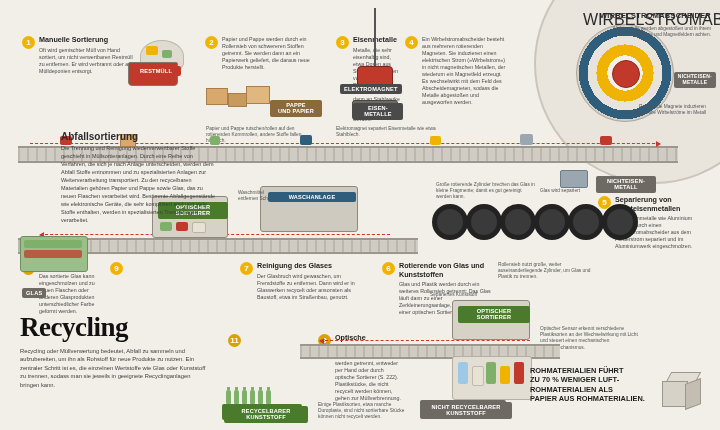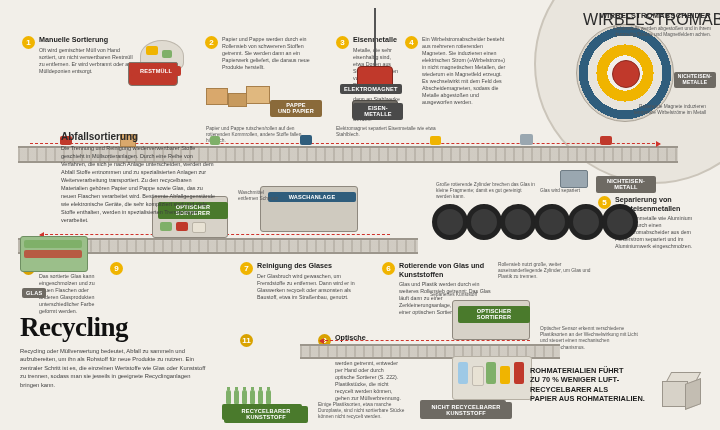--- a/index.html
+++ b/index.html
@@ -270,21 +270,21 @@
   <div class="abs" style="left:20px;top:131px;width:158px;margin-left:41px;">
     <div class="h-section">Abfallsortierung</div>
     <p class="body-text">Die Trennung und Reinigung wiederverwertbarer Stoffe geschieht in Müllsortieranlagen. Durch eine Reihe von Verfahren, die sich je nach Anlage unterscheiden, werden dem Abfall Stoffe entnommen und zu spezialisierten Anlagen zur Weiterverarbeitung transportiert. Zu den recycelbaren Materialien gehören Papier und Pappe sowie Glas, das zu neuen Flaschen verarbeitet wird. Bestimmte Abfallgegenstände wie elektronische Geräte, die sehr kompliziert sind und viele Stoffe enthalten, werden in spezialisierten Trennanlagen verarbeitet.</p>
   </div>
 
   <div class="abs" style="left:20px;top:312px;width:190px;">
     <h1 class="title-recycling">Recycling</h1>
     <p class="body-text" style="margin-top:4px;font-size:5.8px;line-height:1.45;">Recycling oder Müllverwertung bedeutet, Abfall zu sammeln und aufzubereiten, um ihn als Rohstoff für neue Produkte zu nutzen. Ein zentraler Schritt ist es, die einzelnen Wertstoffe wie Glas oder Kunststoff zu trennen, sodass man sie jeweils in geeignete Recyclinganlagen bringen kann.</p>
   </div>
 
-  <div class="abs step" style="left:240px;top:334px;width:72px;">
+  <div class="abs step" style="left:228px;top:334px;width:72px;">
     <div class="num dark">11</div>
   </div>
 
   <div class="abs" style="left:226px;top:374px;width:72px;height:30px;display:flex;gap:3px;align-items:flex-end;">
     <div class="bottle"></div>
     <div class="bottle"></div>
     <div class="bottle"></div>
     <div class="bottle"></div>
     <div class="bottle"></div>
     <div class="bottle"></div>
@@ -320,21 +320,21 @@
   <div class="abs" style="left:500px;top:366px;width:10px;height:18px;background:#f0b400;border-radius:2px;"></div>
   <div class="abs" style="left:514px;top:362px;width:10px;height:22px;background:#c0392b;border-radius:2px;"></div>
 
   <div class="abs" style="left:420px;top:400px;width:86px;height:16px;background:#6e6a63;border-radius:2px;"></div>
   <div class="abs label-box lb-grey" style="left:420px;top:402px;white-space:pre-line;width:84px;">NICHT RECYCELBARER
 KUNSTSTOFF</div>
 
   <div class="abs" style="left:530px;top:366px;width:128px;">
     <div class="footer-note">ROHMATERIALIEN FÜHRT</div>
     <div class="footer-note">ZU 70 % WENIGER LUFT-</div>
-    <div class="footer-note">RECYCELBARER ALS</div>
+    <div class="footer-note">ROHMATERIALIEN ALS</div>
     <div class="footer-note">PAPIER AUS ROHMATERIALIEN.</div>
   </div>
   <div class="abs cube" style="left:662px;top:372px;">
     <div class="top"></div>
     <div class="front"></div>
     <div class="side"></div>
   </div>
 
 </div>
 

